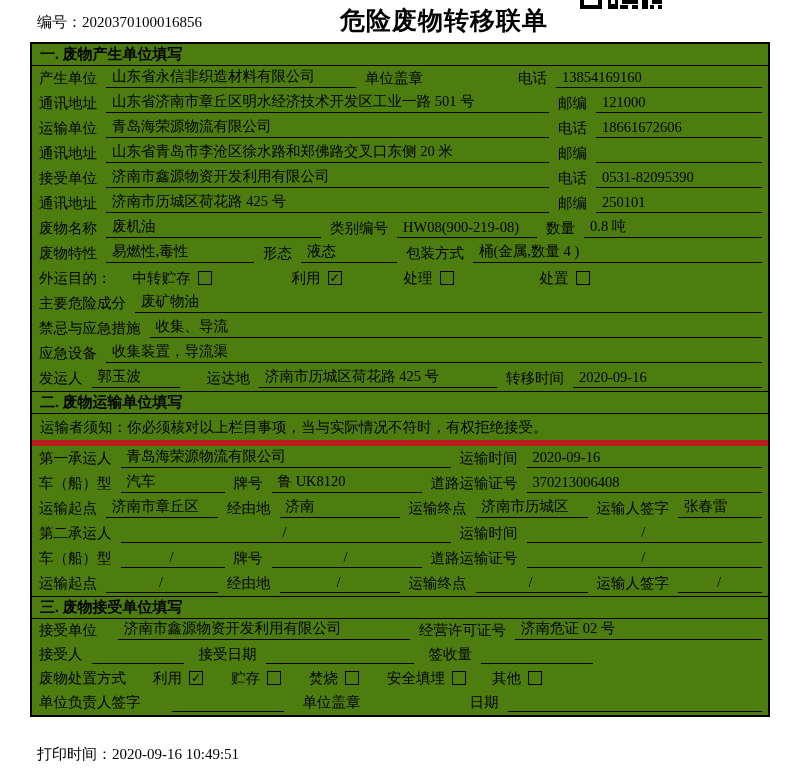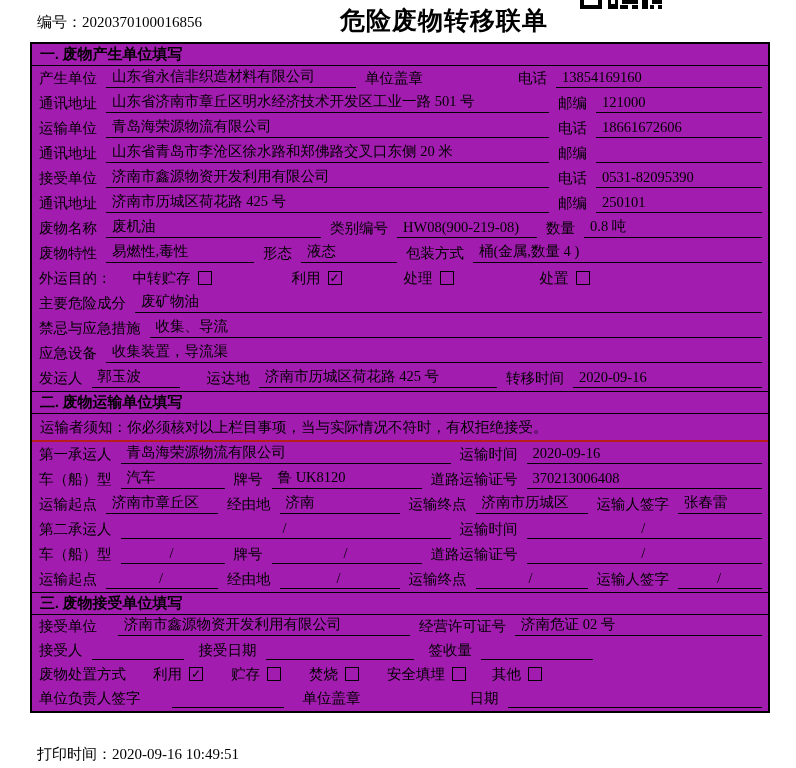--- a/index.html
+++ b/index.html
@@ -8,27 +8,27 @@
   .page{position:absolute;inset:0;background:#fff;}
 
   
   .doc-no{position:absolute;left:37px;top:13px;font-size:15px;white-space:nowrap;}
   .doc-title{position:absolute;left:0;top:4px;width:100%;text-align:center;
              transform:translateX(46px);font-size:25px;font-weight:bold;letter-spacing:1px;}
   .qr{position:absolute;left:580px;top:0;}
 
   
   .form-box{position:absolute;left:30px;top:42px;width:740px;border:2px solid #000;
-            box-sizing:border-box;background:#a21caf;}
+            box-sizing:border-box;background:#4d7c0f;}
 
   .sec-header{height:21px;line-height:21px;font-size:15px;font-weight:bold;
               padding-left:8px;border-bottom:1px solid #000;}
   .sec-header.bt{border-top:1px solid #000;}
   .notice{height:26px;line-height:26px;font-size:14.5px;padding-left:8px;
-          border-bottom:2px solid #b91c1c;white-space:nowrap;}
+          border-bottom:6px solid #b91c1c;white-space:nowrap;}
 
   .row{display:flex;align-items:flex-end;height:25px;padding:0 6px 3px 7px;
        font-size:14.5px;box-sizing:border-box;}
   .section:nth-of-type(3) .row{height:24px;}
 
   .l{white-space:nowrap;margin-right:9px;flex:0 0 auto;}
   .v{display:inline-block;border-bottom:1px solid #000;padding:0 2px 1px 6px;
      white-space:nowrap;overflow:hidden;box-sizing:border-box;margin-right:9px;flex:0 0 auto;}
   .v.fill{flex:1 1 auto;margin-right:0;}
   .v.ctr{text-align:center;padding-left:0;}

